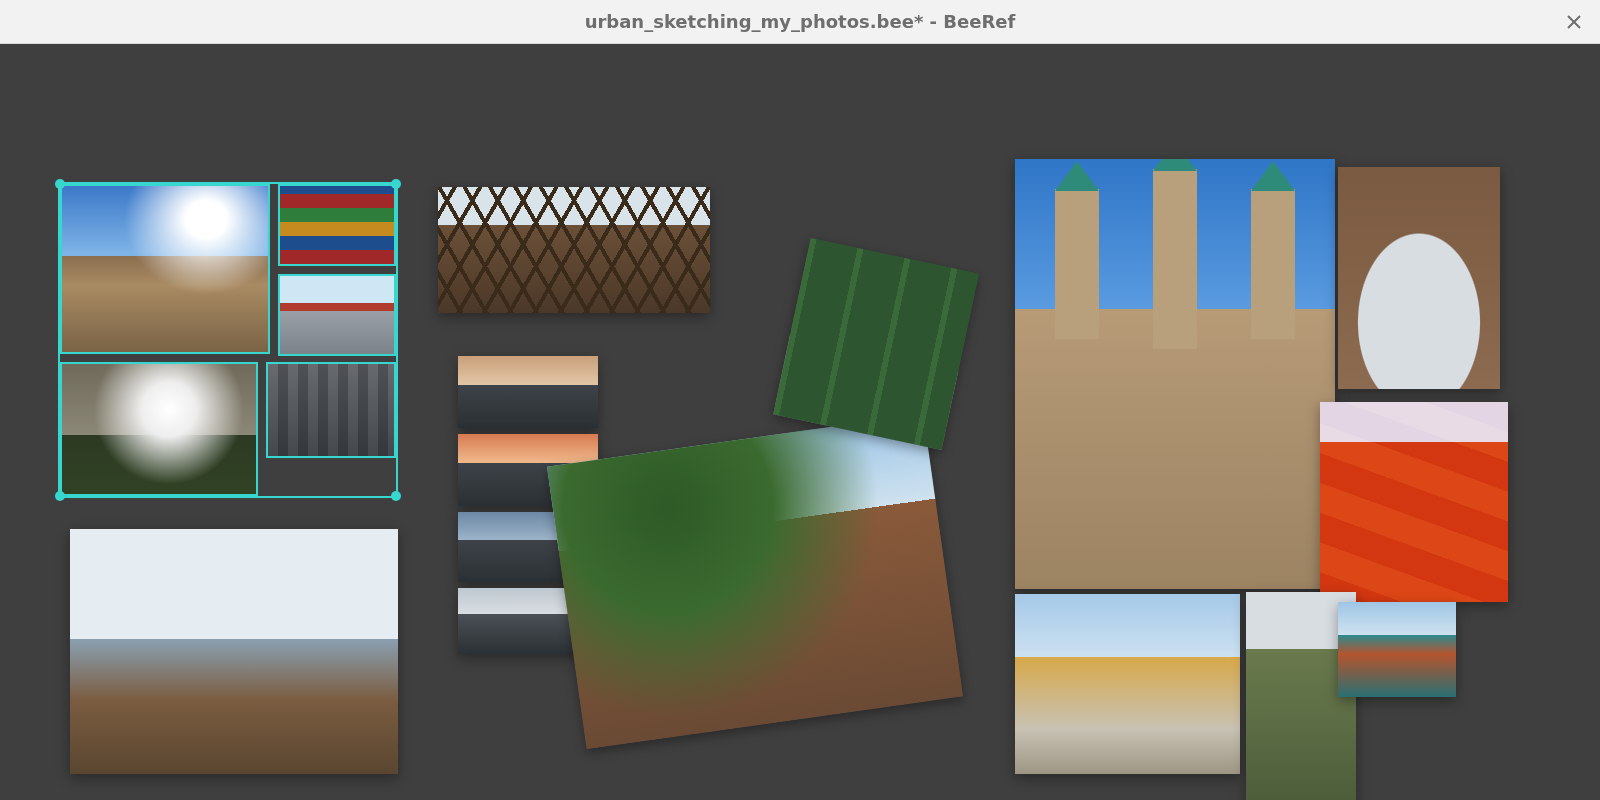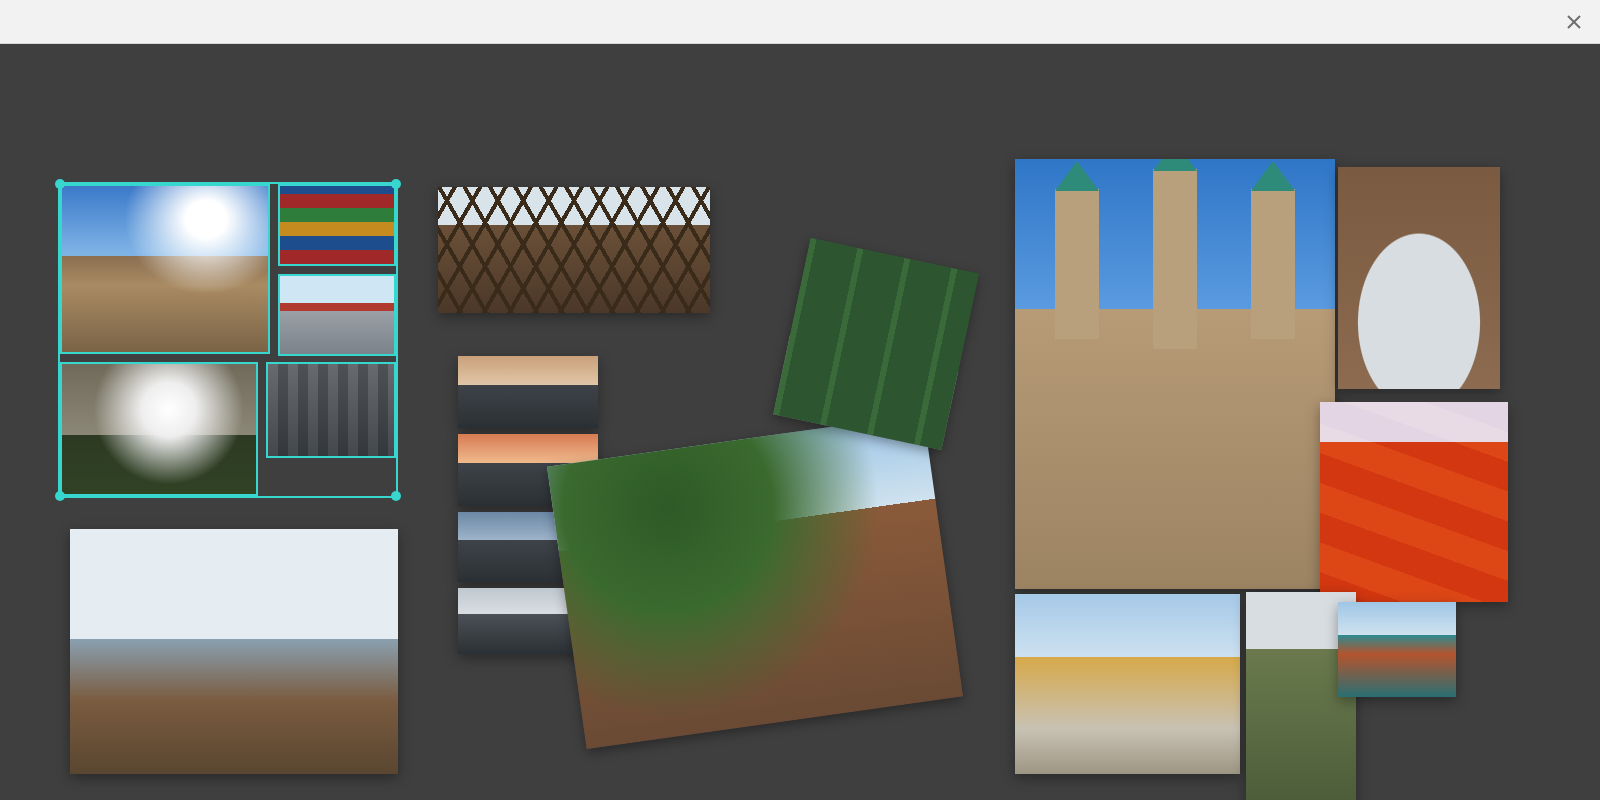--- a/index.html
+++ b/index.html
@@ -166,20 +166,21 @@
   .castle-river {
     background:
       linear-gradient(#9fc6e6 0%, #cfe2ef 35%, #2f8a8f 35%, #b4542e 55%, #2a6f73 100%);
   }
 
 </style>
 </head>
 <body>
 
 <div class="titlebar">
+  <span>urban_sketching_my_photos.bee* - BeeRef</span>
   <div class="close">
     <svg viewBox="0 0 14 14">
       <line x1="1" y1="1" x2="13" y2="13" stroke="#6e6e6e" stroke-width="2"></line>
       <line x1="13" y1="1" x2="1" y2="13" stroke="#6e6e6e" stroke-width="2"></line>
     </svg>
   </div>
 </div>
 
 <div class="canvas" id="canvas">
 

